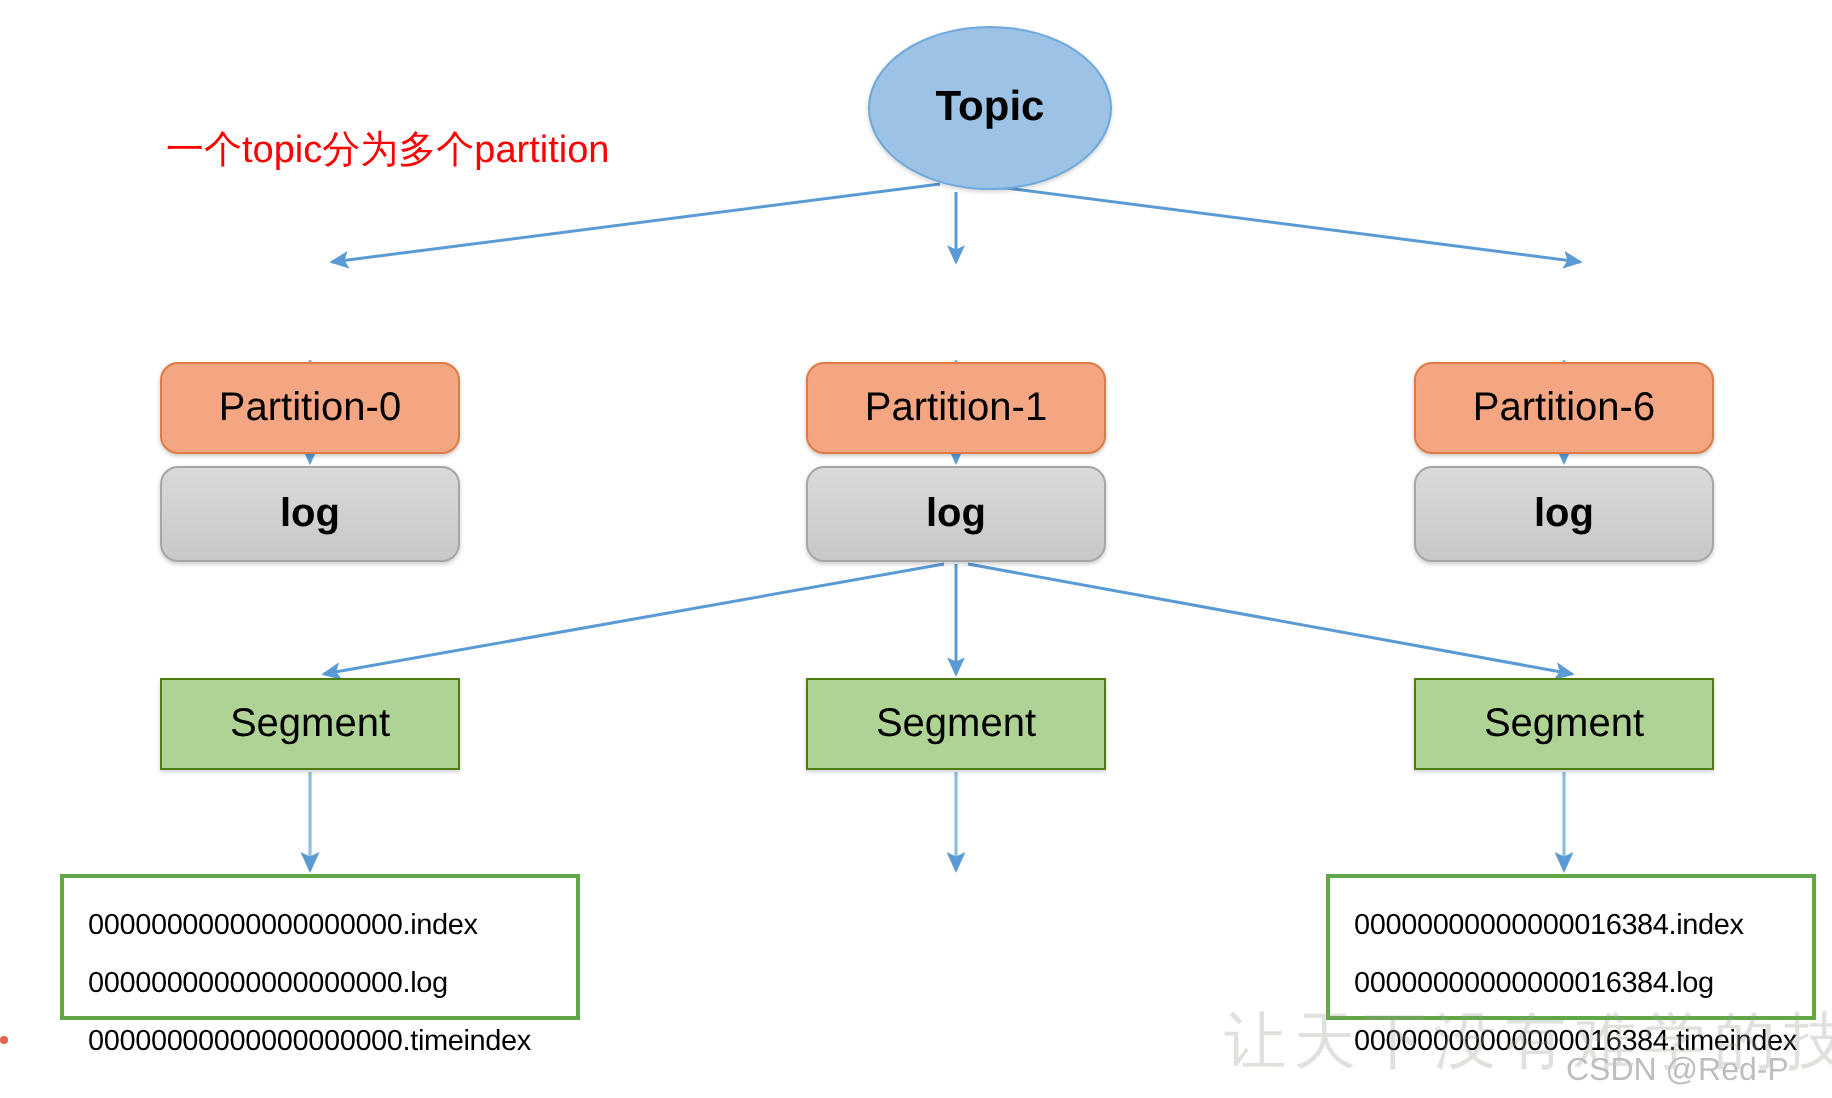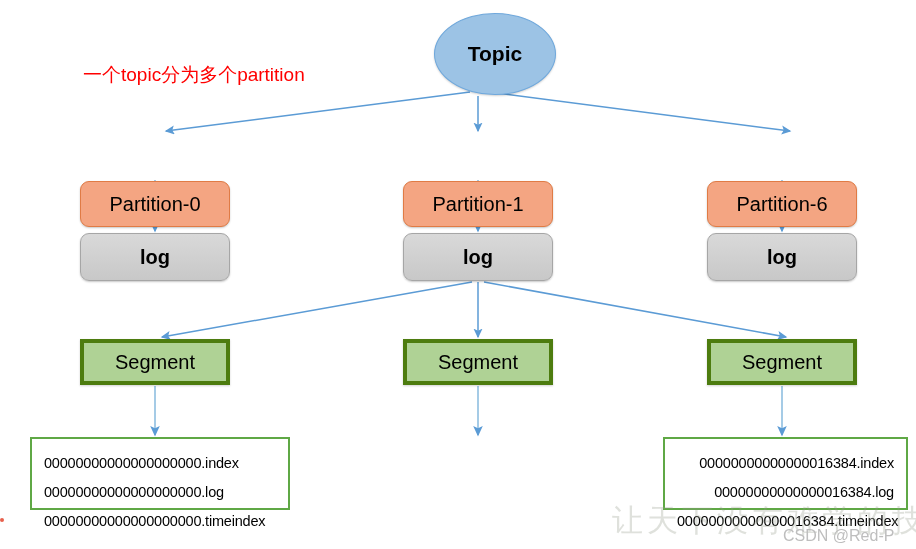--- a/index.html
+++ b/index.html
@@ -75,21 +75,21 @@
     box-shadow: 0 1px 2px rgba(0,0,0,0.22);
     font-weight: bold;
   }
 
   
   .segment-node {
     width: 150px;
     height: 46px;
     top: 339px;
     background: #AFD295;
-    border: 4px solid #4d7c0f;
+    border: 1px solid #4d7c0f;
     font-size: 20px;
     box-shadow: 0 1px 2px rgba(0,0,0,0.18);
   }
 
   
   .files-node {
     top: 437px;
     height: 73px;
     background: #ffffff;
     border: 2px solid #5FA845;
@@ -105,21 +105,21 @@
     letter-spacing: -0.2px;
   }
 
   
   .col-0 { left: 80px; }
   .col-1 { left: 403px; }
   .col-2 { left: 707px; }
 
   .files-col-0 { left: 30px;  width: 260px; }
   .files-col-1 { left: 355px; width: 255px; }
-  .files-col-2 { left: 663px; width: 245px; text-align: right; }
+  .files-col-2 { left: 663px; width: 245px; }
 
   
   .annotation {
     position: absolute;
     left: 83px;
     top: 62px;
     font-size: 19px;
     color: #FF0000;
     white-space: nowrap;
     z-index: 4;

